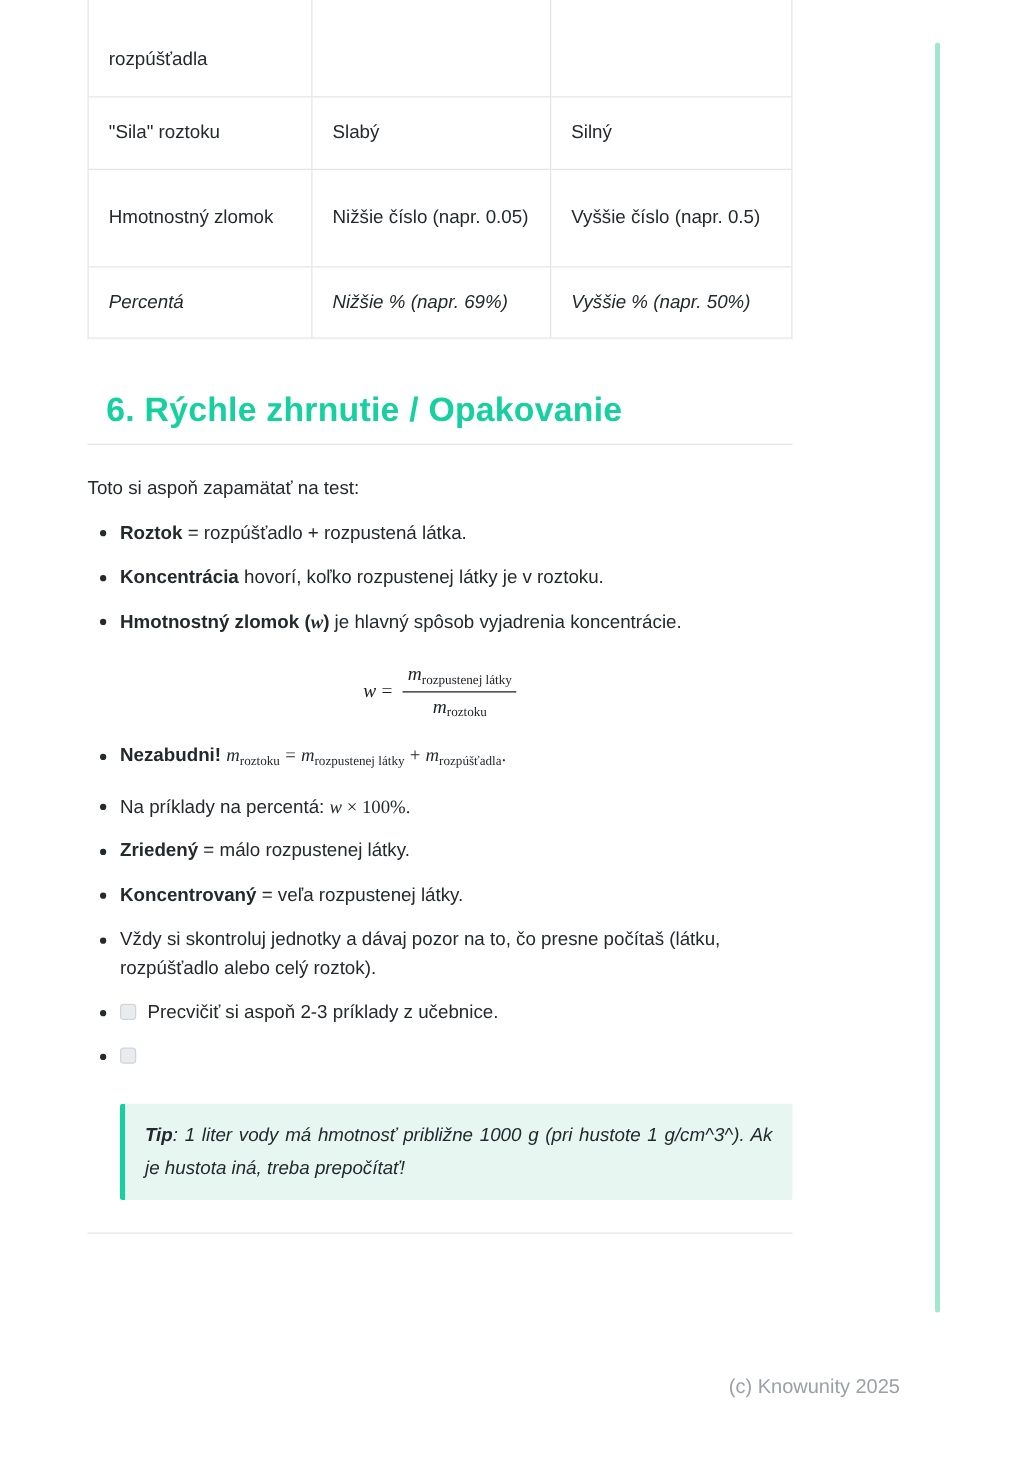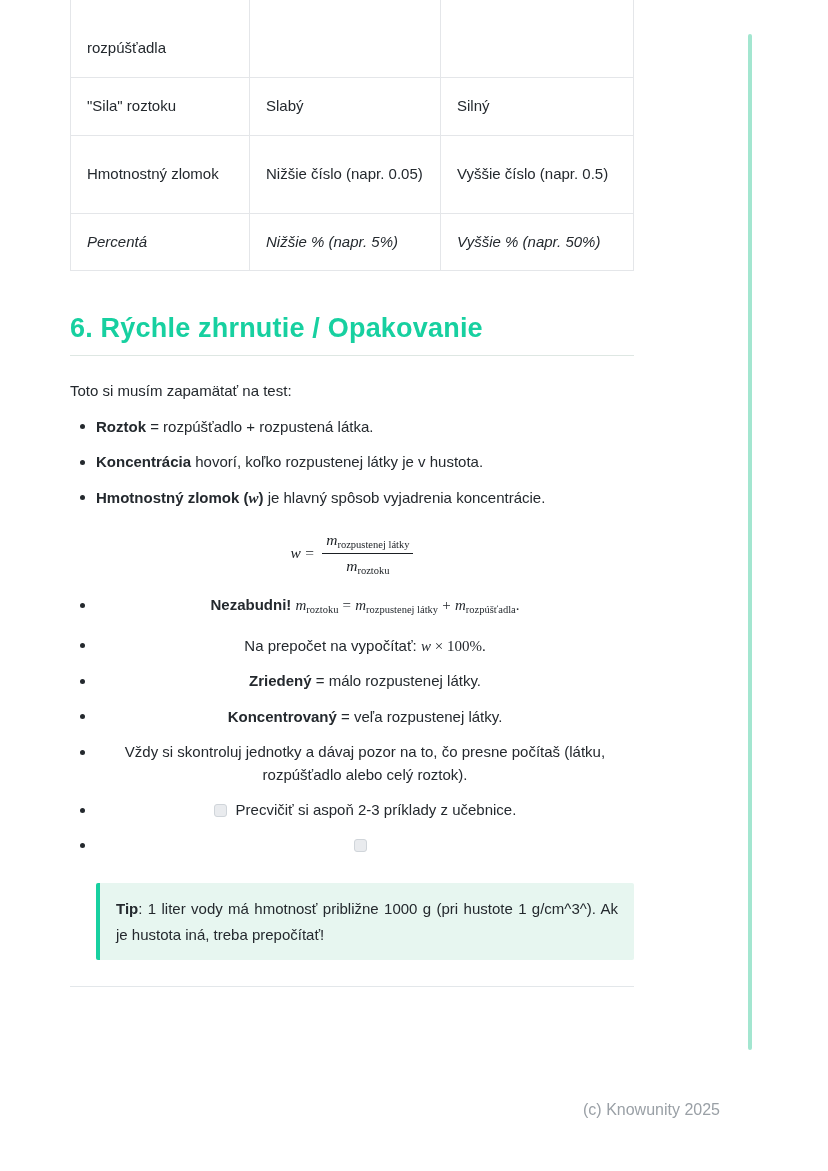--- a/index.html
+++ b/index.html
@@ -12,27 +12,27 @@
 
   table.cmp { border-collapse: collapse; width: 100%; table-layout: fixed; font-size: 15px; color: #24292e; }
   .cmp td { border: 1px solid #e4e6e9; padding: 8px 16px; vertical-align: middle; line-height: 1.55; }
   .cmp td:last-child { padding-right: 6px; }
   .cmp tr.r0 { height: 77px; }
   .cmp tr.r0 td { border-top: none; vertical-align: bottom; padding-bottom: 17px; }
   .cmp tr.r1 { height: 58px; }
   .cmp tr.r2 { height: 78px; }
   .cmp tr.r3 { height: 57px; font-style: italic; }
 
-  h2.heading { margin: 40px 0 0; font-size: 27px; line-height: 34px; font-weight: 700; color: #17d0a0; letter-spacing: .2px; }
+  h2.heading { margin: 40px 15px 0; font-size: 27px; line-height: 34px; font-weight: 700; color: #17d0a0; letter-spacing: .2px; }
   hr.rule { border: none; border-top: 1px solid #dee7e3; margin: 10px 0 0; }
   hr.rule.bottom { margin-top: 26px; border-top-color: #e3e7ea; }
   p.intro { margin: 24px 0 0; font-size: 15px; line-height: 22px; }
 
   ul.list { list-style: none; margin: 14px 0 0; padding: 0 0 0 26px; }
-  ul.list.second { margin-top: 18px; text-align: center; }
+  ul.list.second { margin-top: 18px; }
   ul.list li { position: relative; font-size: 15px; line-height: 22.5px; margin: 0 0 13px; }
   ul.list li:last-child { margin-bottom: 0; }
   ul.list li::before {
     content: ""; position: absolute; left: -16px; top: 8.5px;
     width: 5px; height: 5px; border-radius: 50%; background: #24292e;
   }
 
   .mvar { font-family: "Liberation Serif", serif; font-style: italic; }
   .msub { font-family: "Liberation Serif", serif; font-style: normal; font-size: 10.5px; vertical-align: -3px; }
   .mtext { font-family: "Liberation Serif", serif; font-style: normal; }
@@ -45,20 +45,21 @@
   .checkbox {
     display: inline-block; width: 13px; height: 13px; background: #e9ebee;
     border: 1px solid #d0d5da; border-radius: 3px; margin-right: 9px;
     vertical-align: -1.5px; cursor: pointer;
   }
 
   aside.tip {
     margin: 26px 0 0 26px; background: #e7f6f0; border-left: 4px solid #17d0a0;
     padding: 13px 16px; font-size: 15px; line-height: 25.5px; text-align: justify;
     border-radius: 2px;
+    font-style: italic;
   }
 
   .footer { position: absolute; top: 1101px; right: 52px; font-size: 16px; color: #9aa0a6; }
   .scrollbar { position: absolute; left: 748px; top: 34px; width: 4px; height: 1016px; background: #a3e6d0; border-radius: 2px; }
   strong { font-weight: 700; }
 </style>
 </head>
 <body>
 
 <div class="page">
@@ -81,52 +82,52 @@
           <td>Slabý</td>
           <td>Silný</td>
         </tr>
         <tr class="r2">
           <td>Hmotnostný zlomok</td>
           <td>Nižšie číslo (napr. 0.05)</td>
           <td>Vyššie číslo (napr. 0.5)</td>
         </tr>
         <tr class="r3">
           <td>Percentá</td>
-          <td>Nižšie % (napr. 5%)</td>
+          <td>Nižšie % (napr. 69%)</td>
           <td>Vyššie % (napr. 50%)</td>
         </tr>
       </tbody>
     </table>
 
     <h2 class="heading">6. Rýchle zhrnutie / Opakovanie</h2>
     <hr class="rule">
-    <p class="intro">Toto si musím zapamätať na test:</p>
+    <p class="intro">Toto si aspoň zapamätať na test:</p>
 
     <ul class="list">
       <li><strong>Roztok</strong><span> = rozpúšťadlo + rozpustená látka.</span></li>
-      <li><strong>Koncentrácia</strong><span> hovorí, koľko rozpustenej látky je v hustota.</span></li>
+      <li><strong>Koncentrácia</strong><span> hovorí, koľko rozpustenej látky je v roztoku.</span></li>
       <li><strong><span>Hmotnostný zlomok (</span><span class="mvar">w</span><span>)</span></strong><span> je hlavný spôsob vyjadrenia koncentrácie.</span></li>
     </ul>
 
     <div class="formula">
       <span class="mvar">w</span>
       <span class="mtext">=</span>
       <span class="frac"><span class="num"><span class="mvar">m</span><span class="msub">rozpustenej látky</span></span><span class="den"><span class="mvar">m</span><span class="msub">roztoku</span></span></span>
     </div>
 
     <ul class="list second">
       <li>
         <strong>Nezabudni!</strong>
         <span class="imath"><span class="mvar">m</span><span class="msub">roztoku</span>
           <span class="mtext">=</span>
           <span class="mvar">m</span><span class="msub">rozpustenej látky</span>
           <span class="mtext">+</span>
           <span class="mvar">m</span><span class="msub">rozpúšťadla</span><span class="mtext">.</span></span>
       </li>
-      <li><span>Na prepočet na vypočítať: </span><span class="mvar">w</span><span class="mtext"> × 100%.</span></li>
+      <li><span>Na príklady na percentá: </span><span class="mvar">w</span><span class="mtext"> × 100%.</span></li>
       <li><strong>Zriedený</strong><span> = málo rozpustenej látky.</span></li>
       <li><strong>Koncentrovaný</strong><span> = veľa rozpustenej látky.</span></li>
       <li><span>Vždy si skontroluj jednotky a dávaj pozor na to, čo presne počítaš (látku, rozpúšťadlo alebo celý roztok).</span></li>
       <li><span class="checkbox"></span><span>Precvičiť si aspoň 2-3 príklady z učebnice.</span></li>
       <li><span class="checkbox"></span></li>
     </ul>
 
     <aside class="tip">
       <strong>Tip</strong><span>: 1 liter vody má hmotnosť približne 1000 g (pri hustote 1 g/cm^3^). Ak je hustota iná, treba prepočítať!</span>
     </aside>

